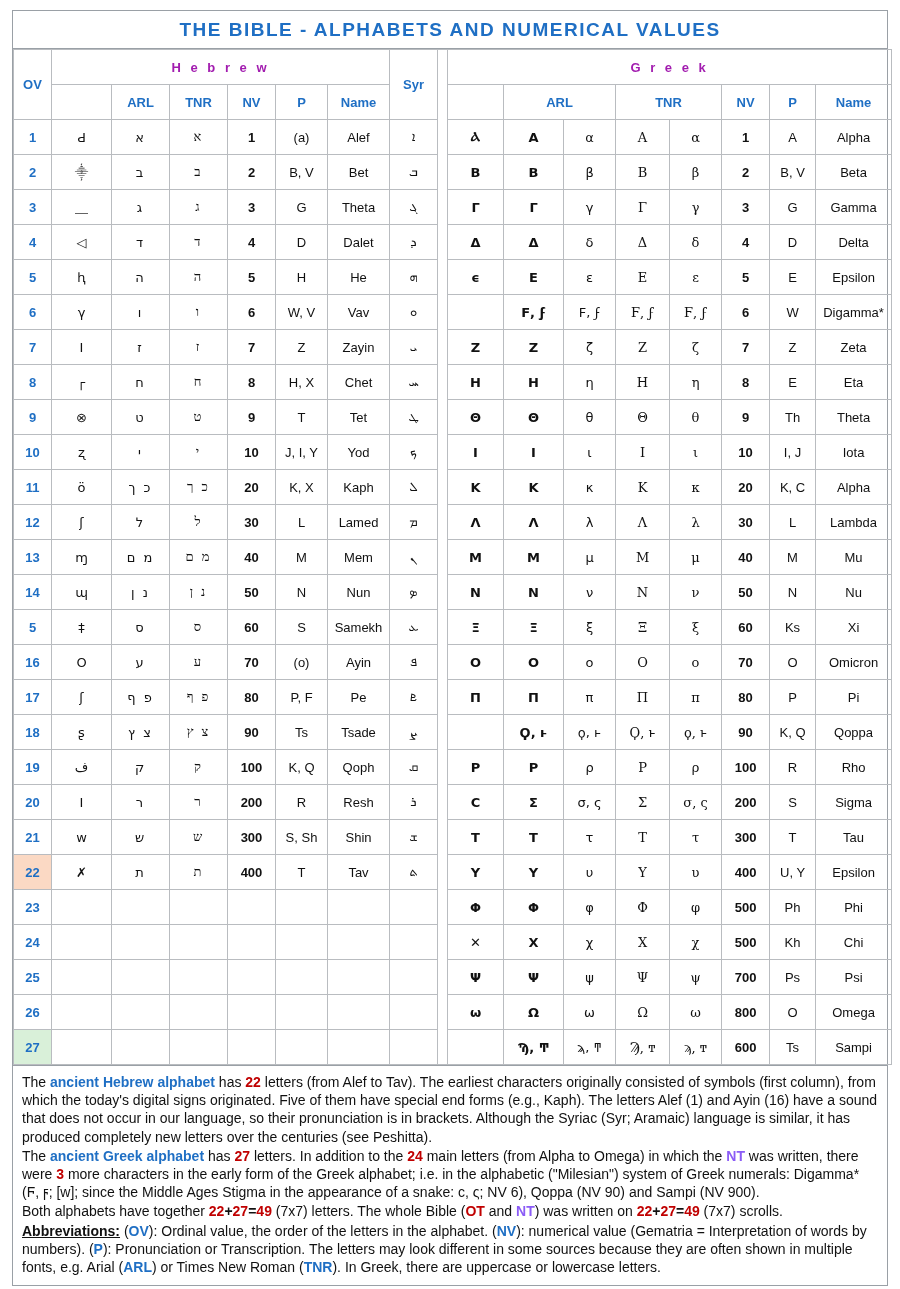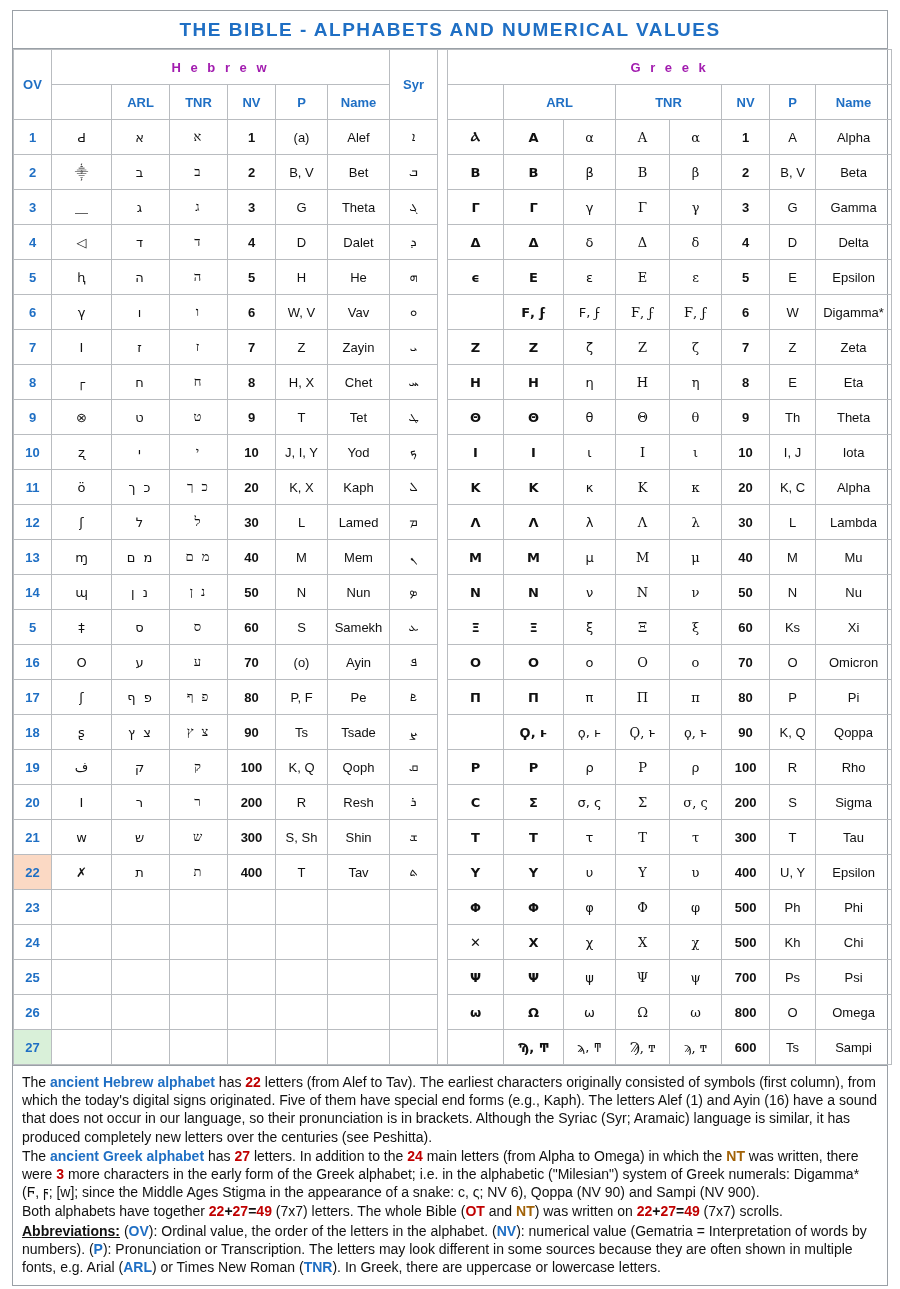--- a/index.html
+++ b/index.html
@@ -124,21 +124,21 @@
     width: 876px;
     padding: 7px 9px 8px 9px;
     font-size: 14px;
     line-height: 1.30;
     color: #111111;
   }
   .notes p { margin: 0 0 1px 0; }
   .b { font-weight: bold; }
   .blue { color: #1f6fc4; font-weight: bold; }
   .red { color: #c00000; font-weight: bold; }
-  .green { color: #a16207; font-weight: bold; }
+  .green { color: #8b5cf6; font-weight: bold; }
   .u { text-decoration: underline; }
 </style>
 </head>
 <body>
 
 <div class="page">
   <div class="outer">
     <div class="title">THE  BIBLE  -  ALPHABETS  AND  NUMERICAL  VALUES</div>
 
     <table class="grid">

